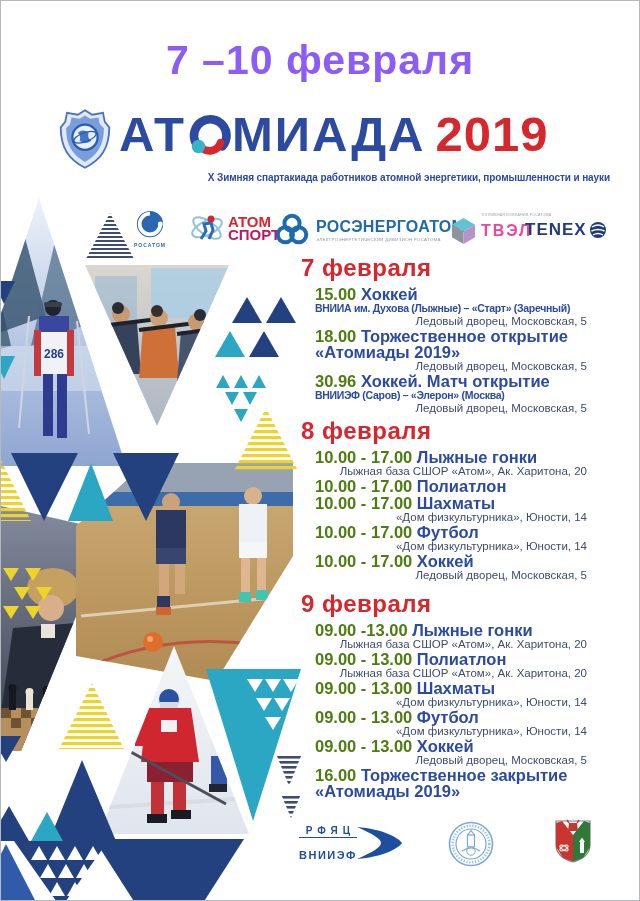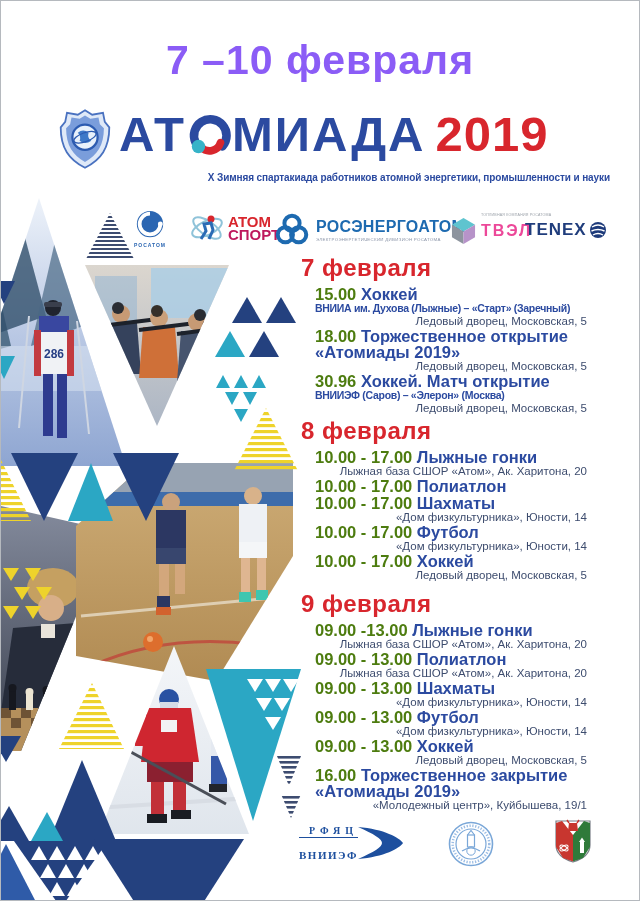--- a/index.html
+++ b/index.html
@@ -46,21 +46,21 @@
   .event{margin:0 0 1px 14px;}
   .event-line{font-size:16.5px;font-weight:800;line-height:16px;color:#2b4aa0;}
   .event-line .time{color:#4d7c0f;}
   .event-detail{font-size:10.5px;font-weight:700;line-height:13px;color:#2b4aa0;
     letter-spacing:-0.3px;white-space:nowrap;}
   .event-venue{font-size:11.5px;line-height:12px;color:#3d4c6e;text-align:right;white-space:nowrap;}
 
   
   .footer-logo{position:absolute;}
   .fl-rfyac{left:298px;top:824px;display:flex;align-items:center;}
-  .fl-rfyac .txt{text-align:right;font-family:Liberation Serif, serif;}
+  .fl-rfyac .txt{text-align:center;}
   .fl-rfyac .l1{font-size:10px;font-weight:800;color:#1d4f9e;letter-spacing:5px;padding:0 0 1px 5px;
     border-bottom:1.6px solid #1d4f9e;}
   .fl-rfyac .l2{font-size:11px;font-weight:800;color:#1d4f9e;letter-spacing:1.5px;margin-top:11px;}
   .fl-seal{left:447px;top:820px;}
   .fl-arms{left:553px;top:818px;}
 
   .collage{position:absolute;left:0;top:195px;}
 </style>
 </head>
 <body>
@@ -409,21 +409,20 @@
       <div class="event">
         <div class="event-line"><span class="time">09.00 - 13.00</span> <span>Футбол</span></div>
         <div class="event-venue">«Дом физкультурника», Юности, 14</div>
       </div>
       <div class="event">
         <div class="event-line"><span class="time">09.00 - 13.00</span> <span>Хоккей</span></div>
         <div class="event-venue">Ледовый дворец, Московская, 5</div>
       </div>
       <div class="event">
         <div class="event-line"><span class="time">16.00</span> <span>Торжественное закрытие «Атомиады 2019»</span></div>
-        <div class="event-venue">«Молодежный центр», Куйбышева, 19/1</div>
       </div>
     </section>
   </div>
 
   <div class="footer-logo fl-rfyac">
     <div class="txt">
       <div class="l1">РФЯЦ</div>
       <div class="l2">ВНИИЭФ</div>
     </div>
     <svg width="46" height="34" viewBox="0 0 46 34">

